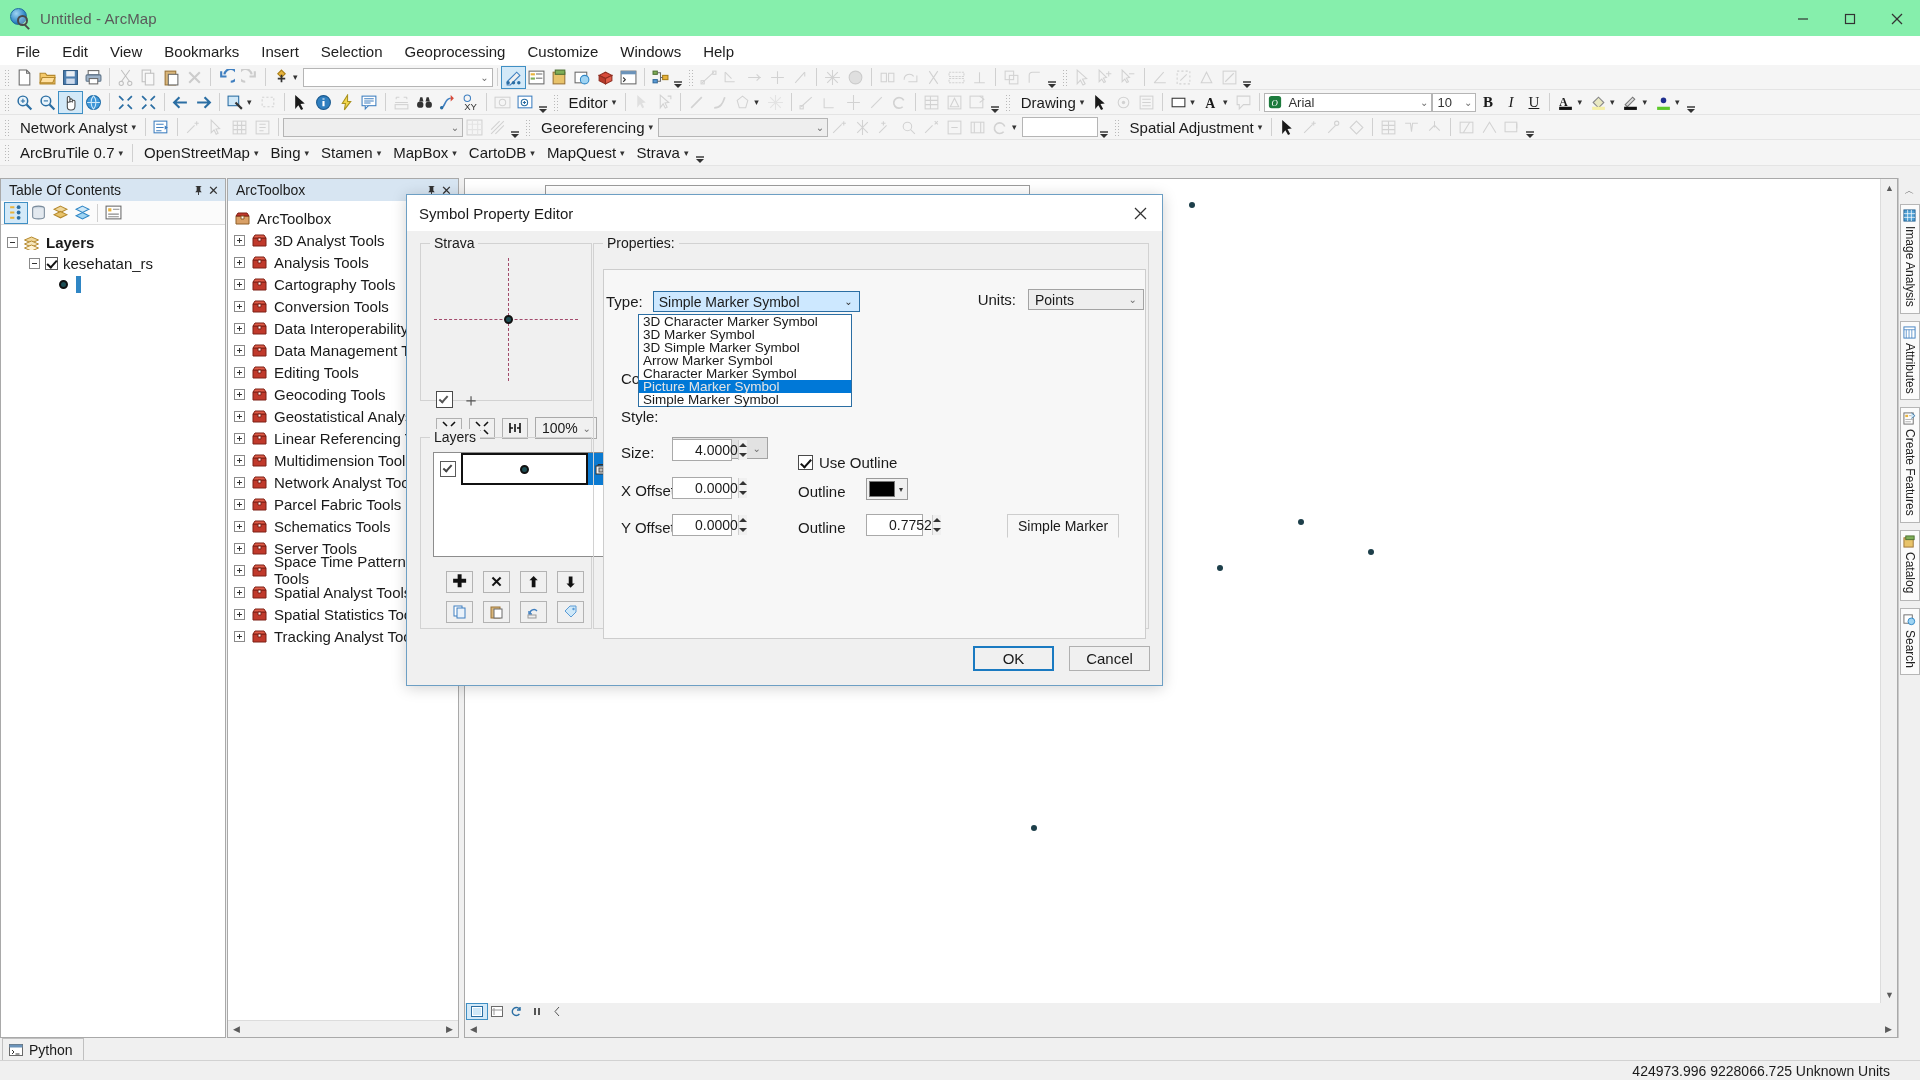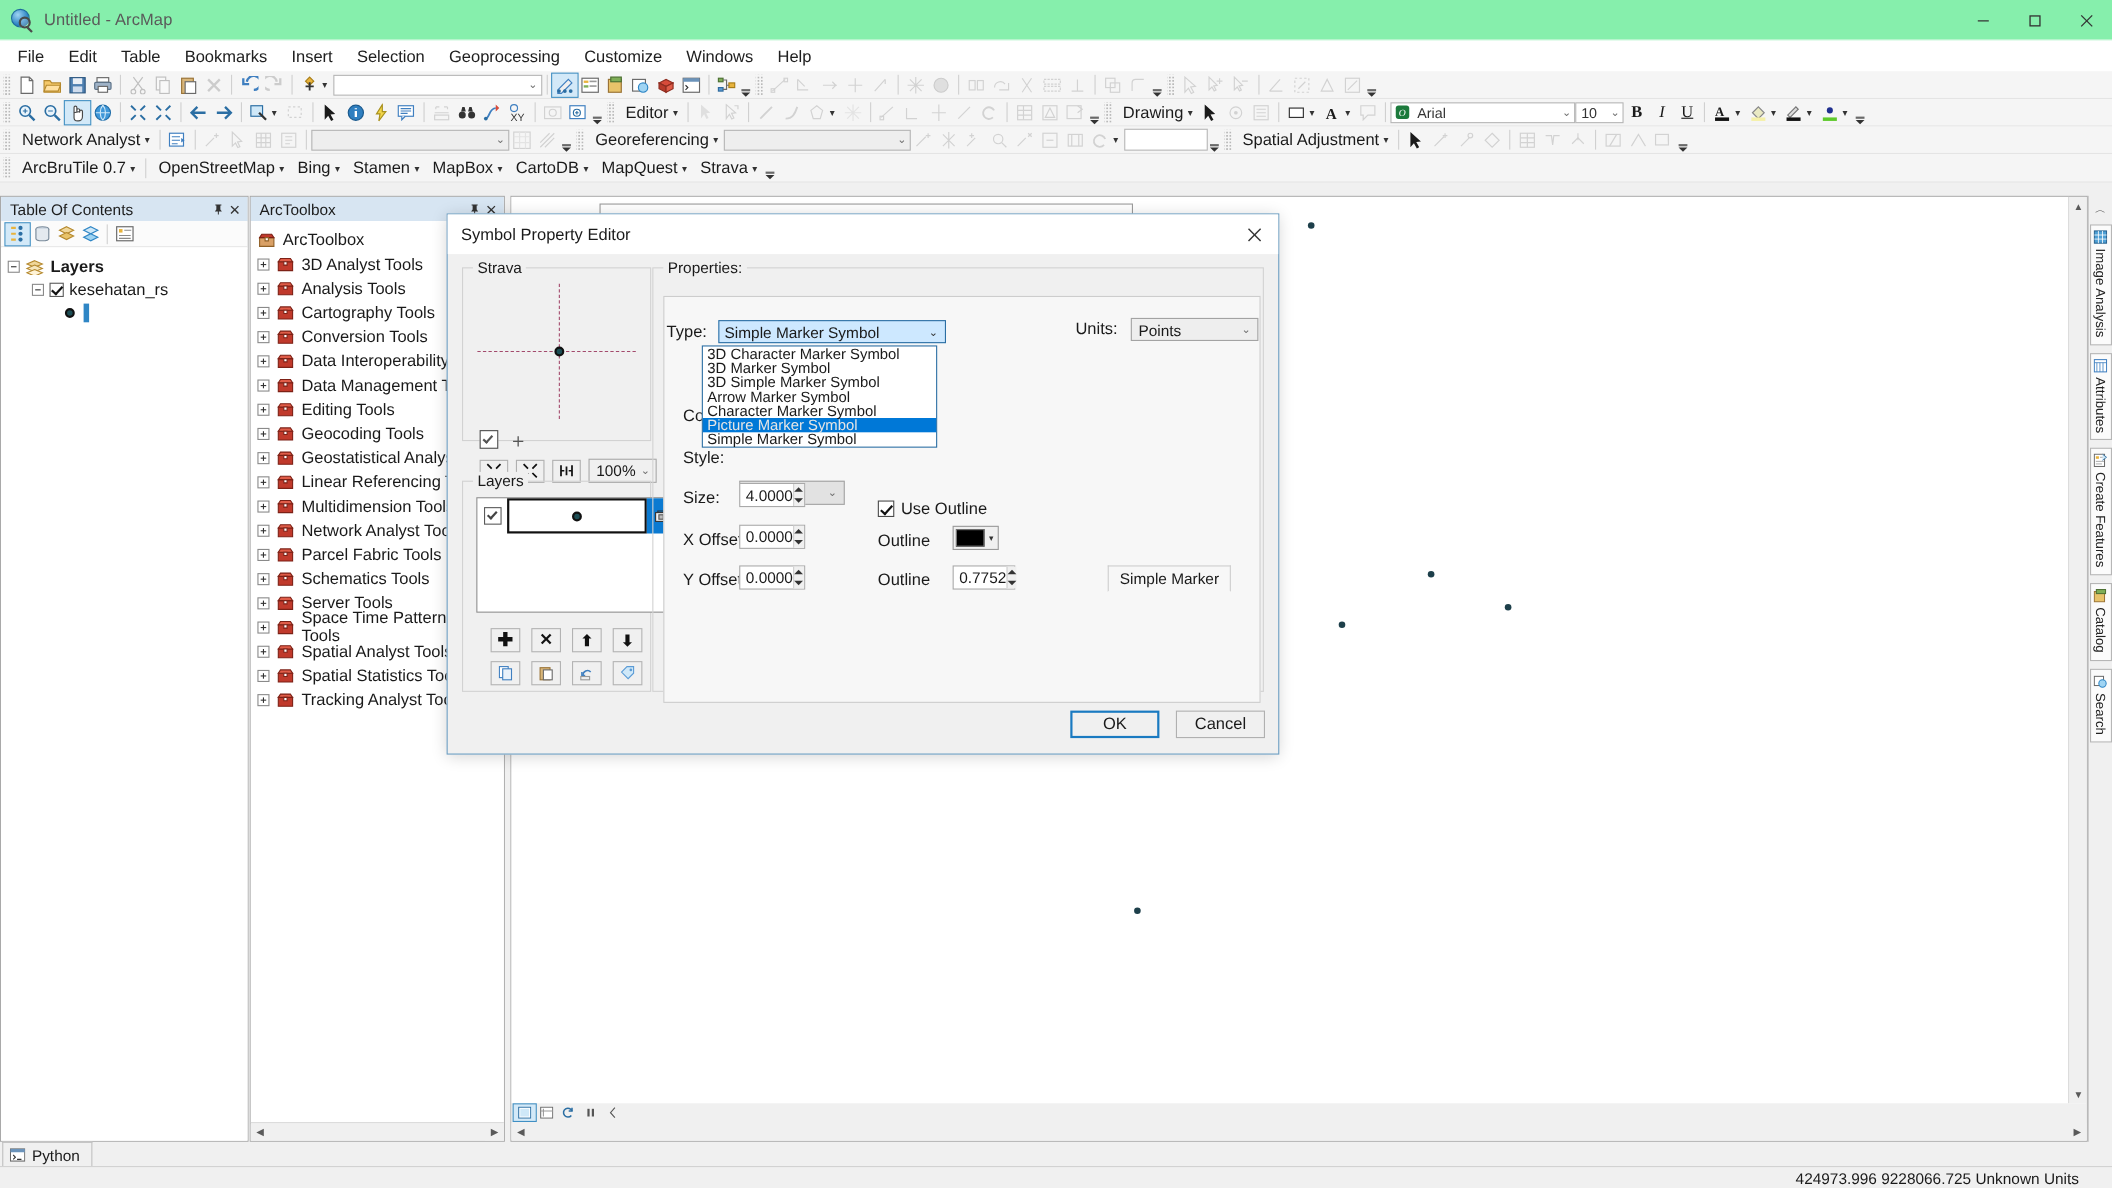--- a/index.html
+++ b/index.html
@@ -230,21 +230,21 @@
   .units-row { position: absolute; right: 18px; top: 58px; display: flex; align-items: center; }
   .units-combo {
     width: 116px; height: 21px; border: 1px solid #a3a3a3; background: #eeeeee;
     display: flex; align-items: center; padding-left: 6px; font-size: 14px;
   }
   .units-combo .chev { margin-left: auto; margin-right: 6px; }
 
   .fld-label { position: absolute; font-size: 15px; }
   .spin {
     position: absolute; width: 60px; height: 22px; border: 1px solid #a9a9a9; background: #fff;
-    display: flex; align-items: center; font-size: 14px; padding-left: 5px;
+    display: flex; align-items: center; font-size: 14px; padding-left: 22px;
   }
   .spin .arrows {
     margin-left: auto; width: 16px; height: 100%; border-left: 1px solid #cfcfcf; background: #f0f0f0;
     display: flex; flex-direction: column;
   }
   .spin .arrows .a { flex: 1; display: flex; align-items: center; justify-content: center; }
   .tri-up { width: 0; height: 0; border-left: 4px solid transparent; border-right: 4px solid transparent; border-bottom: 4px solid #333; }
   .tri-dn { width: 0; height: 0; border-left: 4px solid transparent; border-right: 4px solid transparent; border-top: 4px solid #333; }
 
   .style-combo {
@@ -301,21 +301,21 @@
             <line x1="1" y1="1" x2="11" y2="11" stroke="#333" stroke-width="1.2"></line>
             <line x1="11" y1="1" x2="1" y2="11" stroke="#333" stroke-width="1.2"></line>
           </svg>
       </div>
     </div>
   </div>
 
   <div class="menubar">
     <div class="menu-item">File</div>
     <div class="menu-item">Edit</div>
-    <div class="menu-item">Table</div>
+    <div class="menu-item">View</div>
     <div class="menu-item">Bookmarks</div>
     <div class="menu-item">Insert</div>
     <div class="menu-item">Selection</div>
     <div class="menu-item">Geoprocessing</div>
     <div class="menu-item">Customize</div>
     <div class="menu-item">Windows</div>
     <div class="menu-item">Help</div>
   </div>
 
   <div class="toolbar-row">

